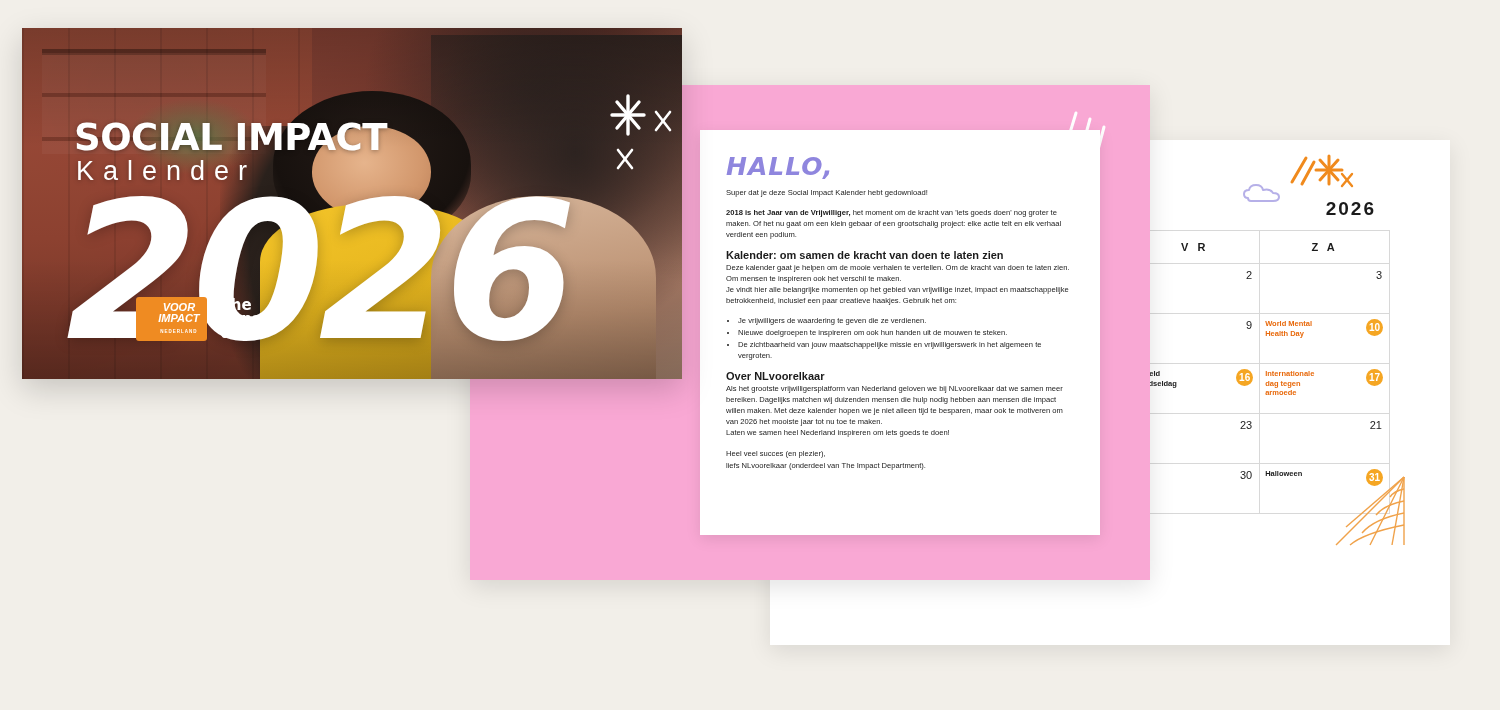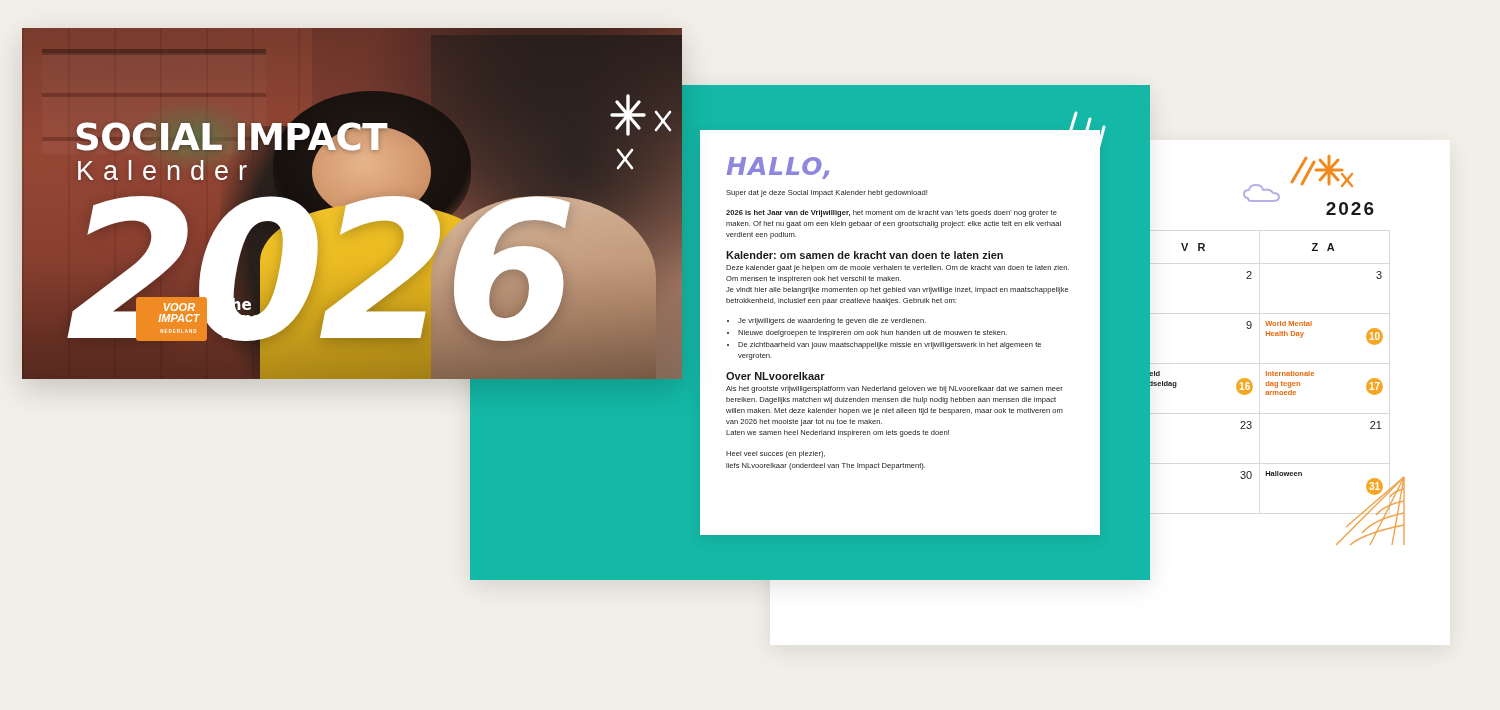--- a/index.html
+++ b/index.html
@@ -96,42 +96,41 @@
     height: 17px;
     line-height: 17px;
     text-align: center;
     border-radius: 50%;
     background: #f5a623;
     color: #fff;
     font-weight: bold;
     right: 6px;
     top: 5px;
     font-size: 10px;
-    margin-top: 9px;
   }
   .ev {
     position: absolute;
     left: 5px;
     top: 5px;
     width: 64px;
     font-size: 7.5px;
     line-height: 9.5px;
     font-weight: bold;
     color: #1b1b1b;
   }
   .ev.accent { color: #e8690b; }
 
   
   .orange-page {
     position: absolute;
     left: 470px;
     top: 85px;
     width: 680px;
     height: 495px;
-    background: #14b8a6;
+    background: #f9a8d4;
     box-shadow: 0 6px 24px rgba(0,0,0,0.12);
   }
   .orange-burst {
     position: absolute;
     right: 20px;
     top: 8px;
     width: 80px;
     height: 80px;
     color: #ffffff;
   }
@@ -479,21 +478,21 @@
         <path d="M44 72 L54 34"></path>
     </g>
   </svg>
 
   <div class="white-card">
     <div class="card-inner">
       <div class="hallo">HALLO,</div>
       <p class="body-txt">Super dat je deze Social Impact Kalender hebt gedownload!</p>
 
       <p class="body-txt">
-        <b>2026 is het Jaar van de Vrijwilliger,</b><span> het moment om de kracht van 'iets goeds doen' nog groter te maken. Of het nu gaat om een klein gebaar of een grootschalig project: elke actie telt en elk verhaal verdient een podium.</span>
+        <b>2018 is het Jaar van de Vrijwilliger,</b><span> het moment om de kracht van 'iets goeds doen' nog groter te maken. Of het nu gaat om een klein gebaar of een grootschalig project: elke actie telt en elk verhaal verdient een podium.</span>
       </p>
 
       <div class="sec-head">Kalender: om samen de kracht van doen te laten zien</div>
       <p class="body-txt" style="white-space:pre-line">Deze kalender gaat je helpen om de mooie verhalen te vertellen. Om de kracht van doen te laten zien. Om mensen te inspireren ook het verschil te maken.
 Je vindt hier alle belangrijke momenten op het gebied van vrijwillige inzet, impact en maatschappelijke betrokkenheid, inclusief een paar creatieve haakjes.  Gebruik het om:</p>
       <ul class="bullets">
         <li>Je vrijwilligers de waardering te geven die ze verdienen.</li>
         <li>Nieuwe doelgroepen te inspireren om ook hun handen uit de mouwen te steken.</li>
         <li>De zichtbaarheid van jouw maatschappelijke missie en vrijwilligerswerk in het algemeen te vergroten.</li>
       </ul>

